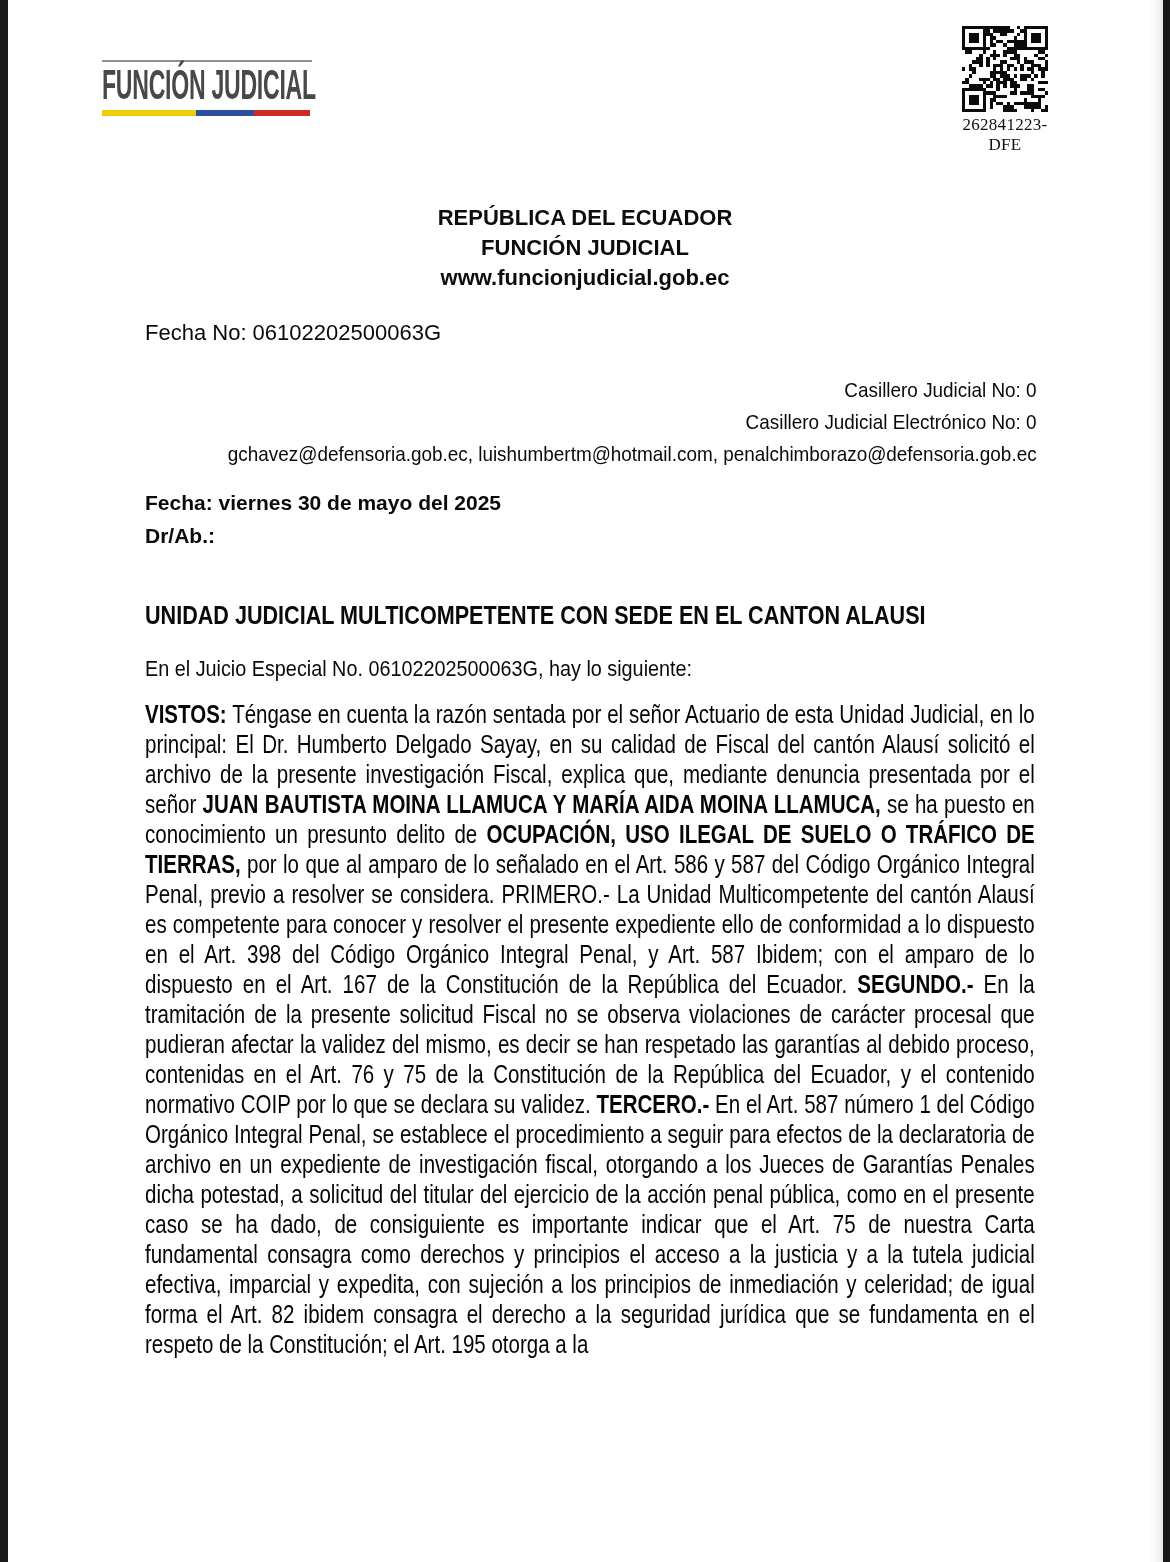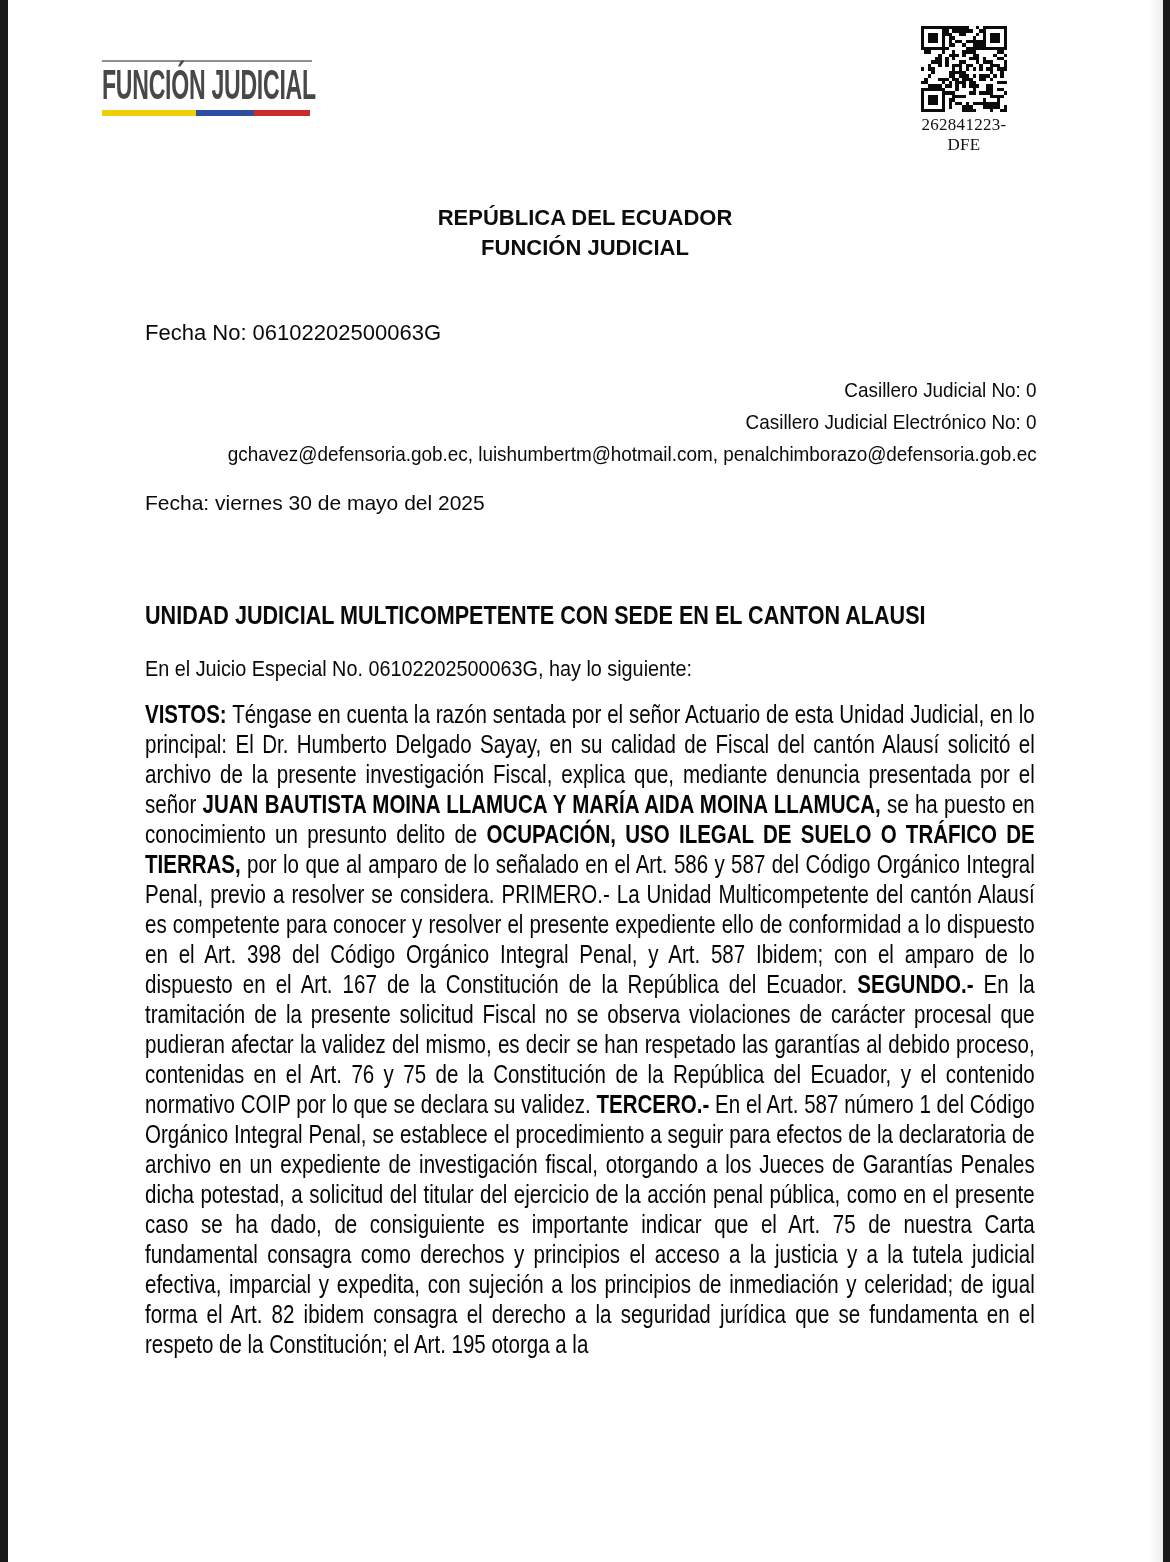--- a/index.html
+++ b/index.html
@@ -21,37 +21,37 @@
     transform:scaleX(0.55);transform-origin:0 50%;white-space:nowrap;
     letter-spacing:-0.5px;
   }
   .logo-bar{display:flex;height:6px;margin-top:2px;width:208px;}
   .logo-bar span{height:100%;}
   .flag-0{width:45%;}
   .flag-1{width:28%;}
   .flag-2{width:27%;}
 
   
-  .qr{position:absolute;left:908px;top:26px;width:112px;text-align:center;}
+  .qr{position:absolute;left:949px;top:26px;width:112px;text-align:center;}
   .qr svg{display:block;margin:0 auto;}
   .qr-label{font-family:"Liberation Serif",serif;font-size:17px;line-height:20px;
     margin-top:3px;color:#111;letter-spacing:0.3px;}
 
   
   .center-header{position:absolute;top:203px;left:0;width:1170px;text-align:center;
     font-weight:700;font-size:22px;line-height:30px;color:#0d0d0d;}
 
   .juicio{position:absolute;top:320px;left:145px;font-size:22px;line-height:26px;}
 
   .right-block{position:absolute;top:374px;right:133px;text-align:right;
     font-size:21px;line-height:32px;transform:scaleX(0.9);transform-origin:100% 0;}
   .right-block div{white-space:nowrap;}
 
   .fecha-block{position:absolute;top:486px;left:145px;font-size:21px;line-height:33px;}
-  .fecha-block div{white-space:nowrap;}
+  .fecha-block div{white-space:nowrap;font-weight:bold;}
 
   .court-heading{position:absolute;top:600px;left:145px;font-size:26px;font-weight:700;
     white-space:nowrap;transform:scaleX(0.83);transform-origin:0 0;letter-spacing:0px;}
 
   .case-intro{position:absolute;top:656px;left:145px;font-size:22px;white-space:nowrap;
     transform:scaleX(0.9);transform-origin:0 0;}
 
   .body-par{position:absolute;top:699px;left:145px;width:1085px;
     font-size:25px;line-height:30px;text-align:justify;
     transform:scaleX(0.82);transform-origin:0 0;color:#050505;}
@@ -401,31 +401,33 @@
         <rect x="23" y="24" width="1" height="1"></rect>
         <rect x="24" y="24" width="1" height="1"></rect>
       </svg>
     </div>
   <div class="qr-label">262841223-DFE</div>
 </div>
 
 <div class="center-header">
   <div>REPÚBLICA DEL ECUADOR</div>
   <div>FUNCIÓN JUDICIAL</div>
+  <div>www.funcionjudicial.gob.ec</div>
 </div>
 
 <div class="juicio">Fecha No: 06102202500063G</div>
 
 <div class="right-block">
   <div>Casillero Judicial No: 0</div>
   <div>Casillero Judicial Electrónico No: 0</div>
   <div>gchavez@defensoria.gob.ec, luishumbertm@hotmail.com, penalchimborazo@defensoria.gob.ec</div>
 </div>
 
 <div class="fecha-block">
   <div>Fecha: viernes 30 de mayo del 2025</div>
+  <div>Dr/Ab.:</div>
 </div>
 
 <div class="court-heading">UNIDAD JUDICIAL MULTICOMPETENTE CON SEDE EN EL CANTON ALAUSI</div>
 
 <div class="case-intro">En el Juicio Especial No. 06102202500063G,  hay lo siguiente:</div>
 
 <div class="body-par"><span class="b">VISTOS:</span><span> Téngase en cuenta la razón sentada por el señor Actuario de esta Unidad Judicial, en lo principal: El Dr. Humberto Delgado Sayay, en su calidad de Fiscal del cantón Alausí solicitó el archivo de la presente investigación Fiscal, explica que, mediante denuncia presentada por el señor </span><span class="b">JUAN BAUTISTA MOINA LLAMUCA Y MARÍA AIDA MOINA LLAMUCA,</span><span> se ha puesto en conocimiento un presunto delito de </span><span class="b">OCUPACIÓN, USO ILEGAL DE SUELO O TRÁFICO DE TIERRAS,</span><span> por lo que al amparo de lo señalado en el Art. 586 y 587 del Código Orgánico Integral Penal, previo a resolver se considera. PRIMERO.- La Unidad Multicompetente del cantón Alausí es competente para conocer y resolver el presente expediente ello de conformidad a lo dispuesto en el Art. 398 del Código Orgánico Integral Penal, y Art. 587 Ibidem; con el amparo de lo dispuesto en el Art. 167 de la Constitución de la República del Ecuador. </span><span class="b">SEGUNDO.-</span><span> En la tramitación de la presente solicitud Fiscal no se observa violaciones de carácter procesal que pudieran afectar la validez del mismo, es decir se han respetado las garantías al debido proceso, contenidas en el Art. 76 y 75 de la Constitución de la República del Ecuador, y el contenido normativo COIP por lo que se declara su validez. </span><span class="b">TERCERO.-</span><span> En el Art. 587 número 1 del Código Orgánico Integral Penal, se establece el procedimiento a seguir para efectos de la declaratoria de archivo en un expediente de investigación fiscal, otorgando a los Jueces de Garantías Penales dicha potestad, a solicitud del titular del  ejercicio de la acción penal pública, como en el presente caso se ha dado, de consiguiente es importante indicar que el Art. 75 de nuestra Carta fundamental consagra como derechos y principios el acceso a la justicia y a la tutela judicial efectiva, imparcial y expedita, con sujeción a los principios de inmediación y celeridad; de igual forma el Art. 82 ibidem consagra el derecho a la seguridad jurídica que se fundamenta en el respeto de la Constitución; el Art. 195 otorga a la</span></div>
 
 </body></html>

